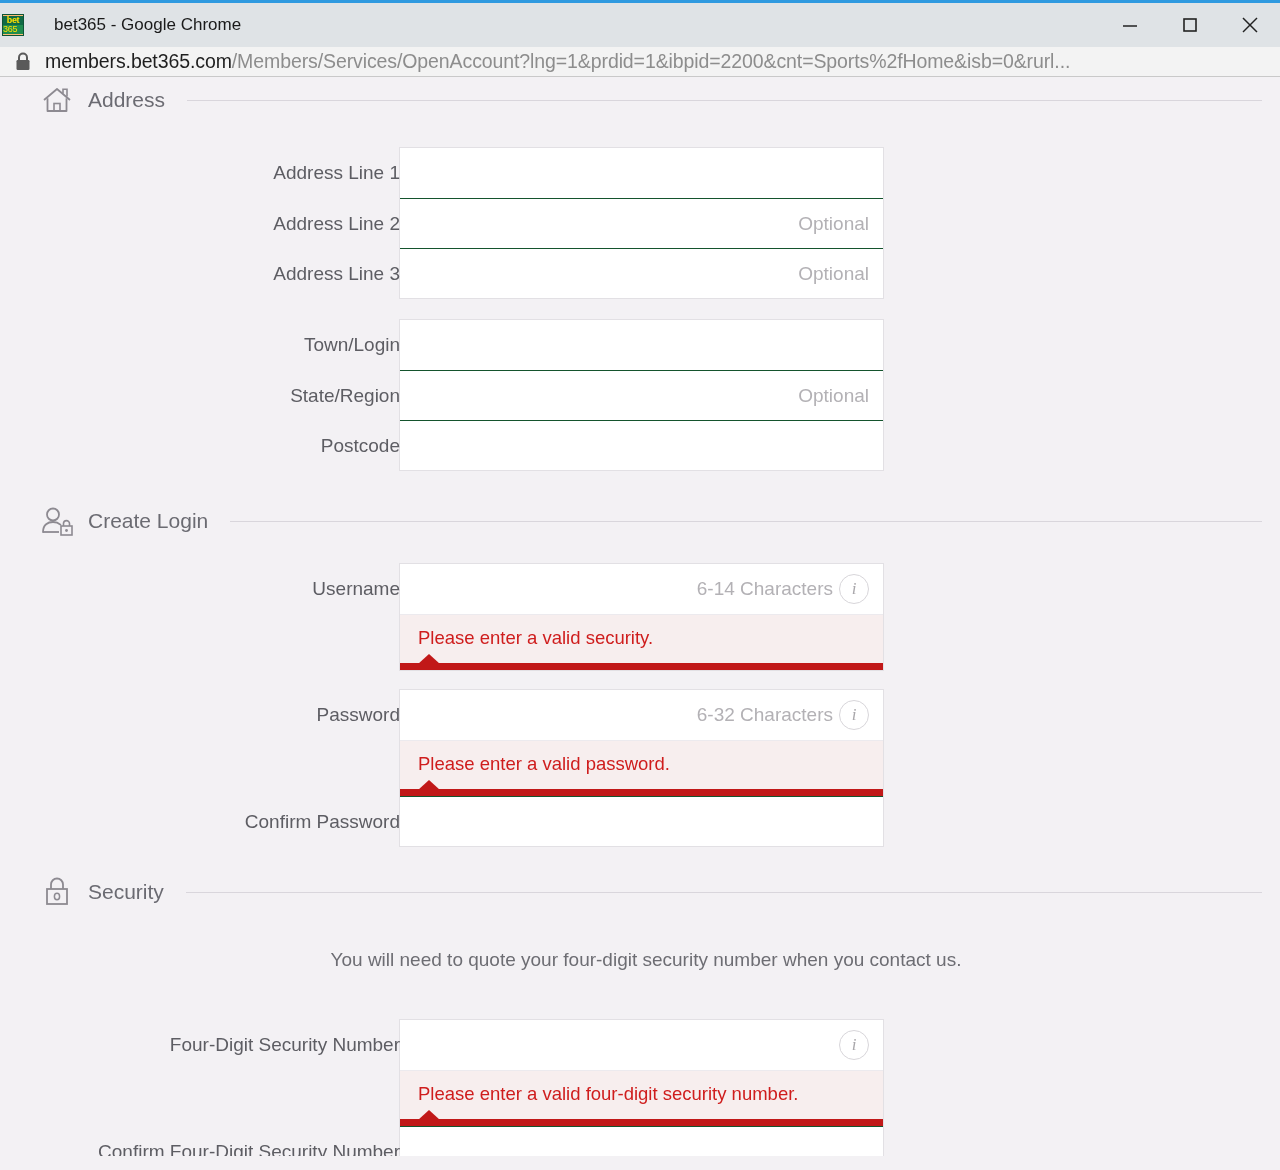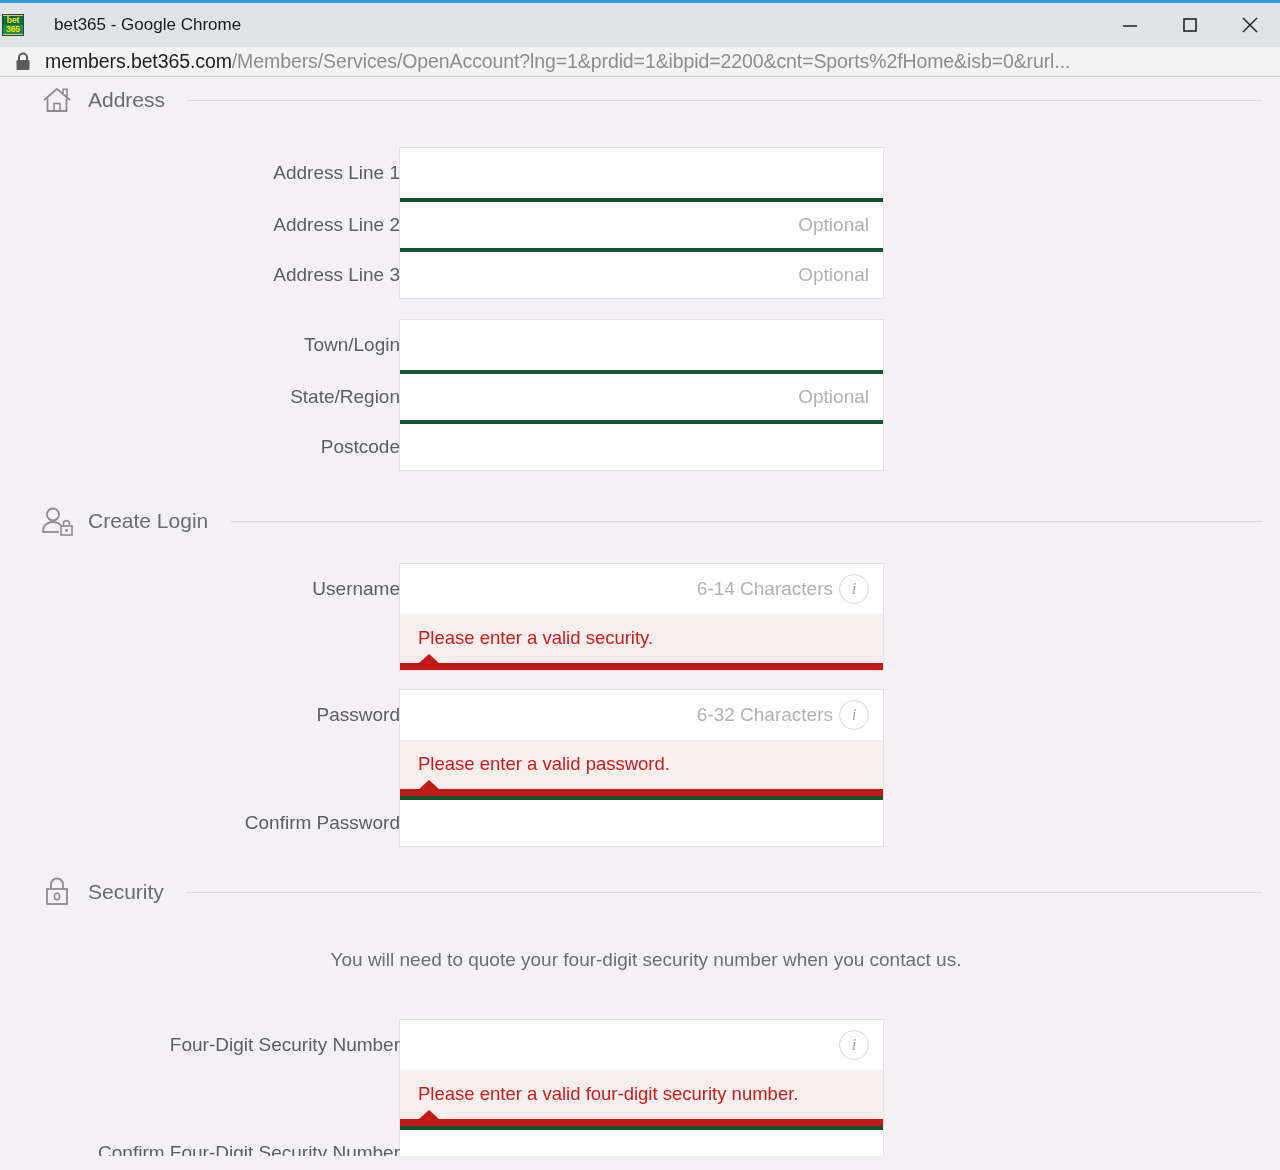--- a/index.html
+++ b/index.html
@@ -53,26 +53,25 @@
     font-size: 9px;
     font-weight: bold;
     color: #ffe200;
     letter-spacing: -0.3px;
     background: #0f6a45;
     width: 100%;
     text-align: center;
   }
   .favicon .fav-bot {
     font-size: 9px;
-    font-weight: bold;
+    font-weight: normal;
     color: #ffe200;
     letter-spacing: -0.3px;
     background: #1f8c4f;
     width: 100%;
-    text-align: center;
   }
 
   .win-title {
     font-size: 17px;
     color: #1a1a1a;
     white-space: nowrap;
     margin-left: 20px;
   }
 
   .win-controls {
@@ -167,21 +166,21 @@
     border: 1px solid #e2e0e4;
     position: relative;
   }
 
   .frow {
     position: relative;
     height: 50px;
     display: flex;
     align-items: center;
     background: #ffffff;
-    border-top: 4px solid #14532d;
+    border-top: 1px solid #14532d;
   }
   .frow:first-child { border-top: none; }
 
   .flabel {
     position: absolute;
     right: 100%;
     width: 380px;
     text-align: right;
     font-size: 19px;
     color: #5d5d63;

